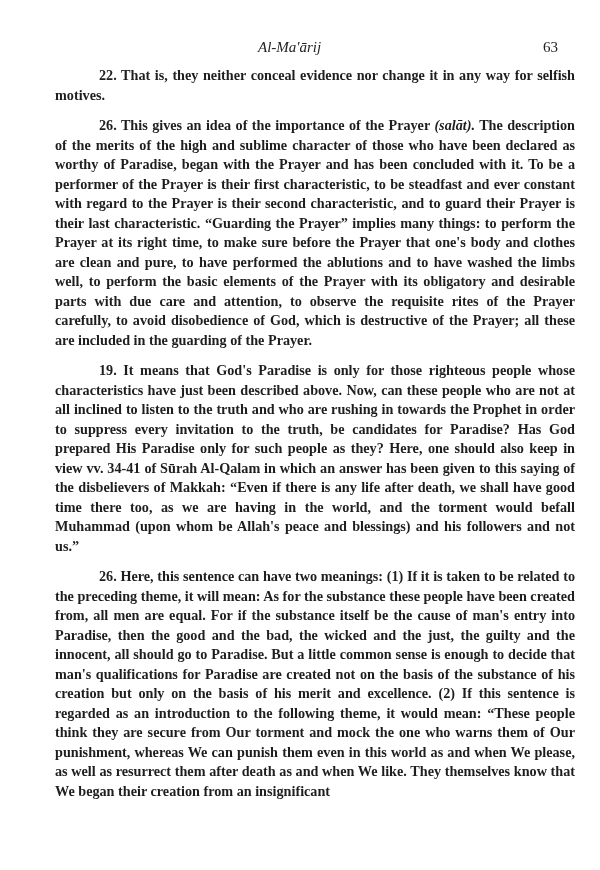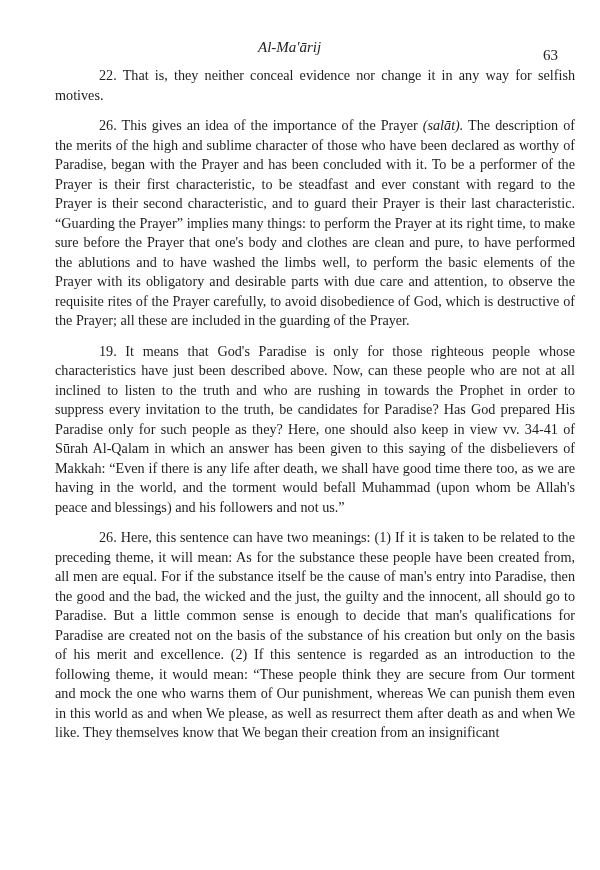--- a/index.html
+++ b/index.html
@@ -12,28 +12,28 @@
   .page { position: absolute; left: 0; top: 0; width: 532px; height: 870px; }
   .running-head {
     position: absolute; top: 39px; left: 0; width: 600px; height: 20px;
   }
   .running-title {
     position: absolute; left: 258px; top: 0;
     font-style: italic; font-size: 15px; color: #222;
   }
   .page-number {
     position: absolute; left: 543px; top: 0;
-    font-size: 15px; color: #222; margin-top: 8px;
+    font-size: 15px; color: #222;
   }
   .body-text {
     position: absolute; left: 55px; top: 66px; width: 520px;
   }
   .note {
     font-size: 14.2px; line-height: 19.5px; text-align: justify;
-    margin: 0 0 11px 0; text-indent: 44px;
+    margin: 0 0 11px 0; text-indent: 44px; font-weight: bold;
   }
   .note .num { }
   .note .italic { font-style: italic; }
 </style>
 </head>
 <body>
 
 <div class="page">
   <div class="running-head">
     <span class="running-title">Al-Ma'ārij</span>

